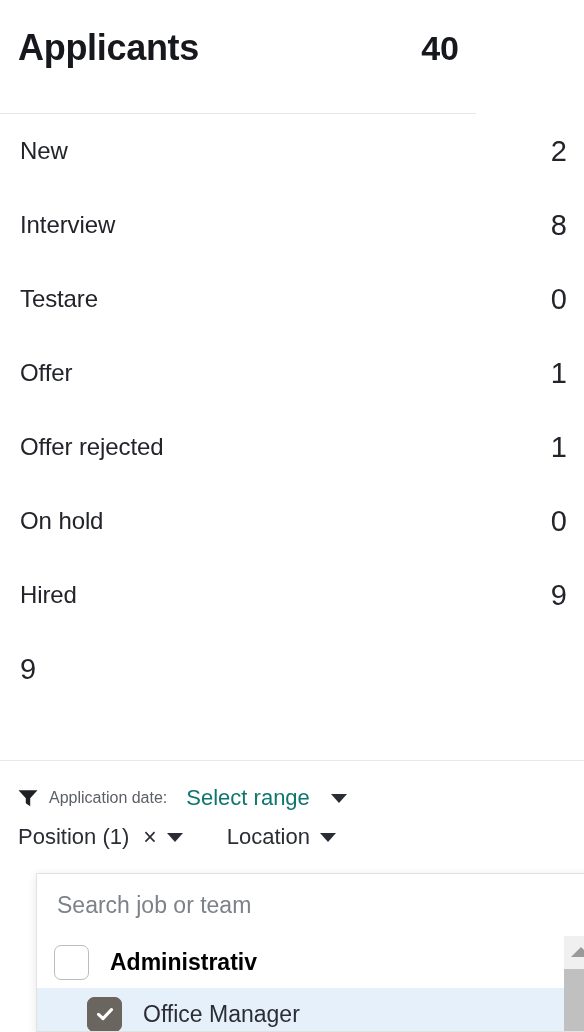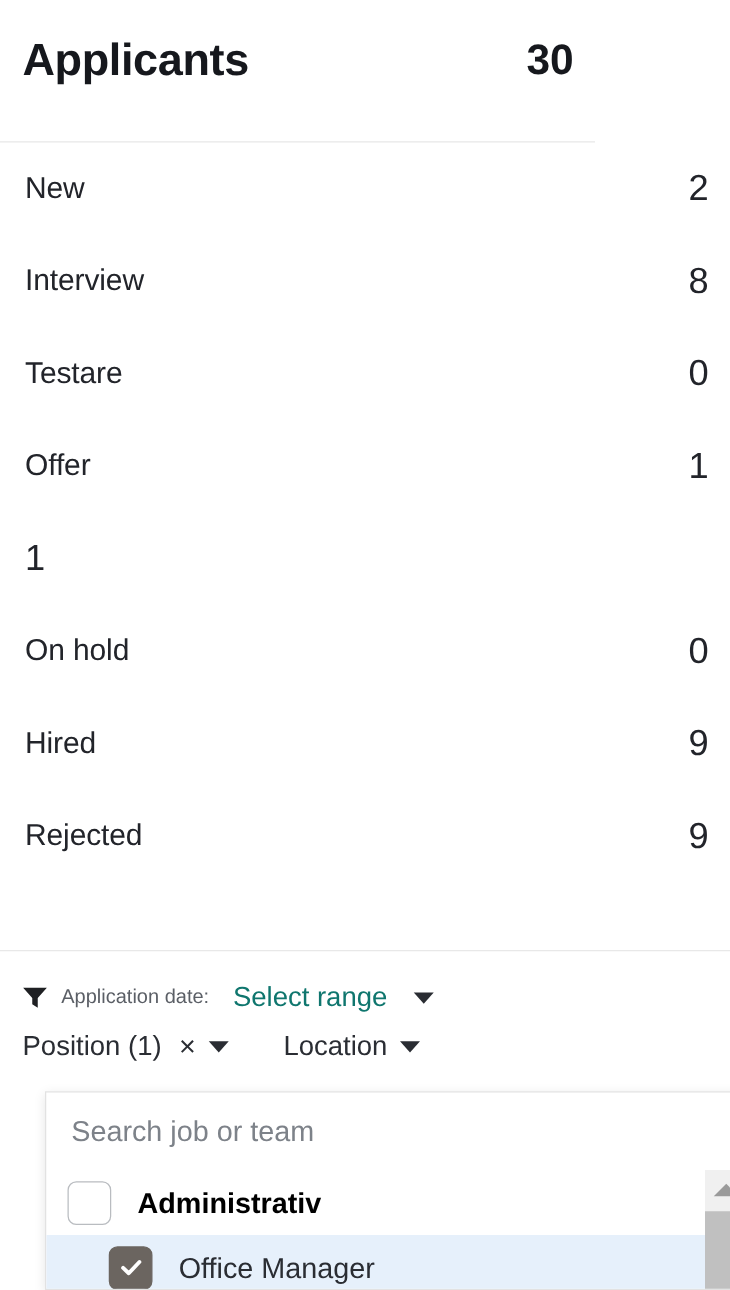--- a/index.html
+++ b/index.html
@@ -238,53 +238,53 @@
     width: 33px;
     height: 64px;
     background: #c0c0c0;
   }
 </style>
 </head>
 <body>
 
 <div class="header">
   <div class="header-title">Applicants</div>
-  <div class="header-count">30</div>
+  <div class="header-count">40</div>
 </div>
 
 <div class="status-list" id="status-list">
     <div class="status-row">
       <span class="status-label">New</span>
       <span class="status-value">2</span>
     </div>
     <div class="status-row">
       <span class="status-label">Interview</span>
       <span class="status-value">8</span>
     </div>
     <div class="status-row">
       <span class="status-label">Testare</span>
       <span class="status-value">0</span>
     </div>
     <div class="status-row">
       <span class="status-label">Offer</span>
       <span class="status-value">1</span>
     </div>
     <div class="status-row">
+      <span class="status-label">Offer rejected</span>
       <span class="status-value">1</span>
     </div>
     <div class="status-row">
       <span class="status-label">On hold</span>
       <span class="status-value">0</span>
     </div>
     <div class="status-row">
       <span class="status-label">Hired</span>
       <span class="status-value">9</span>
     </div>
     <div class="status-row">
-      <span class="status-label">Rejected</span>
       <span class="status-value">9</span>
     </div>
   </div>
 
 <div class="filters-divider"></div>
 
 <div class="filter-bar">
 
   <div class="filter-row-1">
     <svg class="funnel-icon" viewBox="0 0 20 18">

